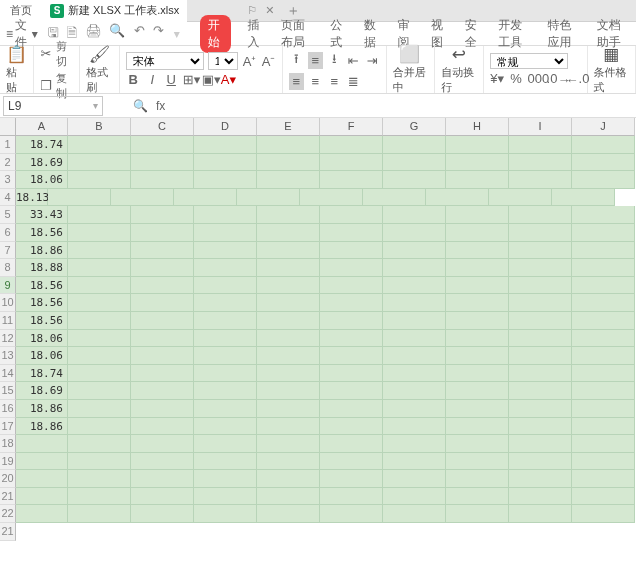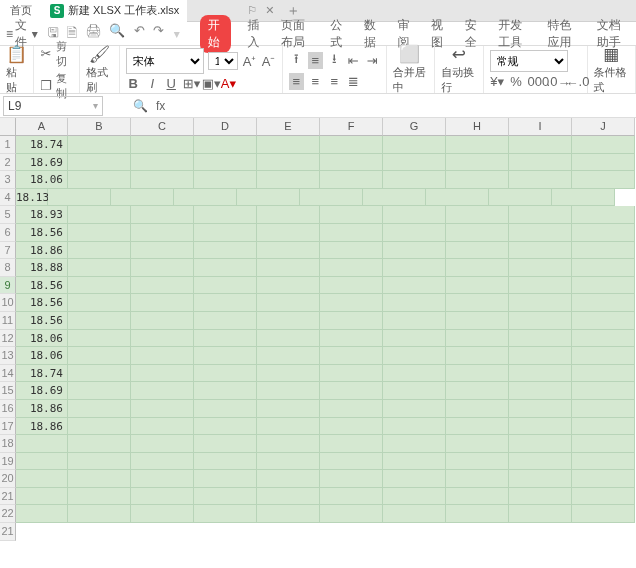--- a/index.html
+++ b/index.html
@@ -17,23 +17,23 @@
 .sep { color: #ccc; }
 .ribbon-tabs { display: flex; gap: 14px; margin-left: 10px; }
 .ribbon-tab { color: #666; cursor: pointer; padding: 2px 2px; }
 .ribbon-tab.active { background: #ef4444; color: #fff; border-radius: 8px; padding: 2px 8px; }
 .ribbon-main { height: 48px; border-bottom: 1px solid #ddd; display: flex; align-items: stretch; }
 .group { display: flex; flex-direction: column; justify-content: center; border-right: 1px solid #e8e8e8; padding: 2px 6px; gap: 2px; font-size: 11px; color: #666; }
 .group-row { display: flex; align-items: center; gap: 4px; }
 .big-btn { display: flex; flex-direction: column; align-items: center; justify-content: center; padding: 0 6px; font-size: 11px; color: #555; cursor: pointer; border-right: 1px solid #e8e8e8; }
 .big-btn .ic { font-size: 17px; color: #555; }
 select, input[type=text] { border: 1px solid #c8c8c8; font-size: 11px; padding: 1px 2px; background: #fff; }
-.font-sel { width: 78px; height: 26px; }
+.font-sel { width: 78px; height: 18px; }
 .size-sel { width: 30px; height: 18px; }
-.fmt-sel { width: 78px; height: 22px; }
+.fmt-sel { width: 78px; height: 16px; }
 .ic-sm { font-size: 13px; color: #666; cursor: pointer; width: 15px; text-align: center; display: inline-block; }
 .ic-box { border: 1px solid transparent; padding: 0 1px; }
 .name-box-row { height: 24px; border-bottom: 1px solid #ddd; display: flex; align-items: center; }
 .name-box { width: 100px; height: 20px; border: 1px solid #c8c8c8; margin-left: 3px; display: flex; align-items: center; justify-content: space-between; padding: 0 4px; font-size: 12px; color: #444; }
 .fx-area { display: flex; align-items: center; margin-left: 30px; gap: 8px; color: #666; }
 .sheet { position: relative; }
 .corner { position: absolute; left: 0; top: 0; width: 16px; height: 18px; background: #f0f0f0; border-right: 1px solid #bbb; border-bottom: 1px solid #bbb; }
 .col-headers { position: absolute; left: 16px; top: 0; height: 18px; display: flex; }
 .col-h { width: 63px; background: #f0f0f0; border-right: 1px solid #ccc; border-bottom: 1px solid #bbb; text-align: center; line-height: 17px; font-size: 11px; color: #555; }
 .col-h:first-child { width: 52px; }
@@ -262,21 +262,21 @@
         <div class="grid-cell"></div>
         <div class="grid-cell"></div>
         <div class="grid-cell"></div>
         <div class="grid-cell"></div>
         <div class="grid-cell"></div>
         <div class="grid-cell"></div>
         <div class="grid-cell"></div>
         <div class="grid-cell"></div>
       </div>
       <div class="grid-row">
-        <div class="grid-cell" style="width: 52px;">18.93</div>
+        <div class="grid-cell" style="width: 52px;">33.43</div>
         <div class="grid-cell"></div>
         <div class="grid-cell"></div>
         <div class="grid-cell"></div>
         <div class="grid-cell"></div>
         <div class="grid-cell"></div>
         <div class="grid-cell"></div>
         <div class="grid-cell"></div>
         <div class="grid-cell"></div>
         <div class="grid-cell"></div>
       </div>

